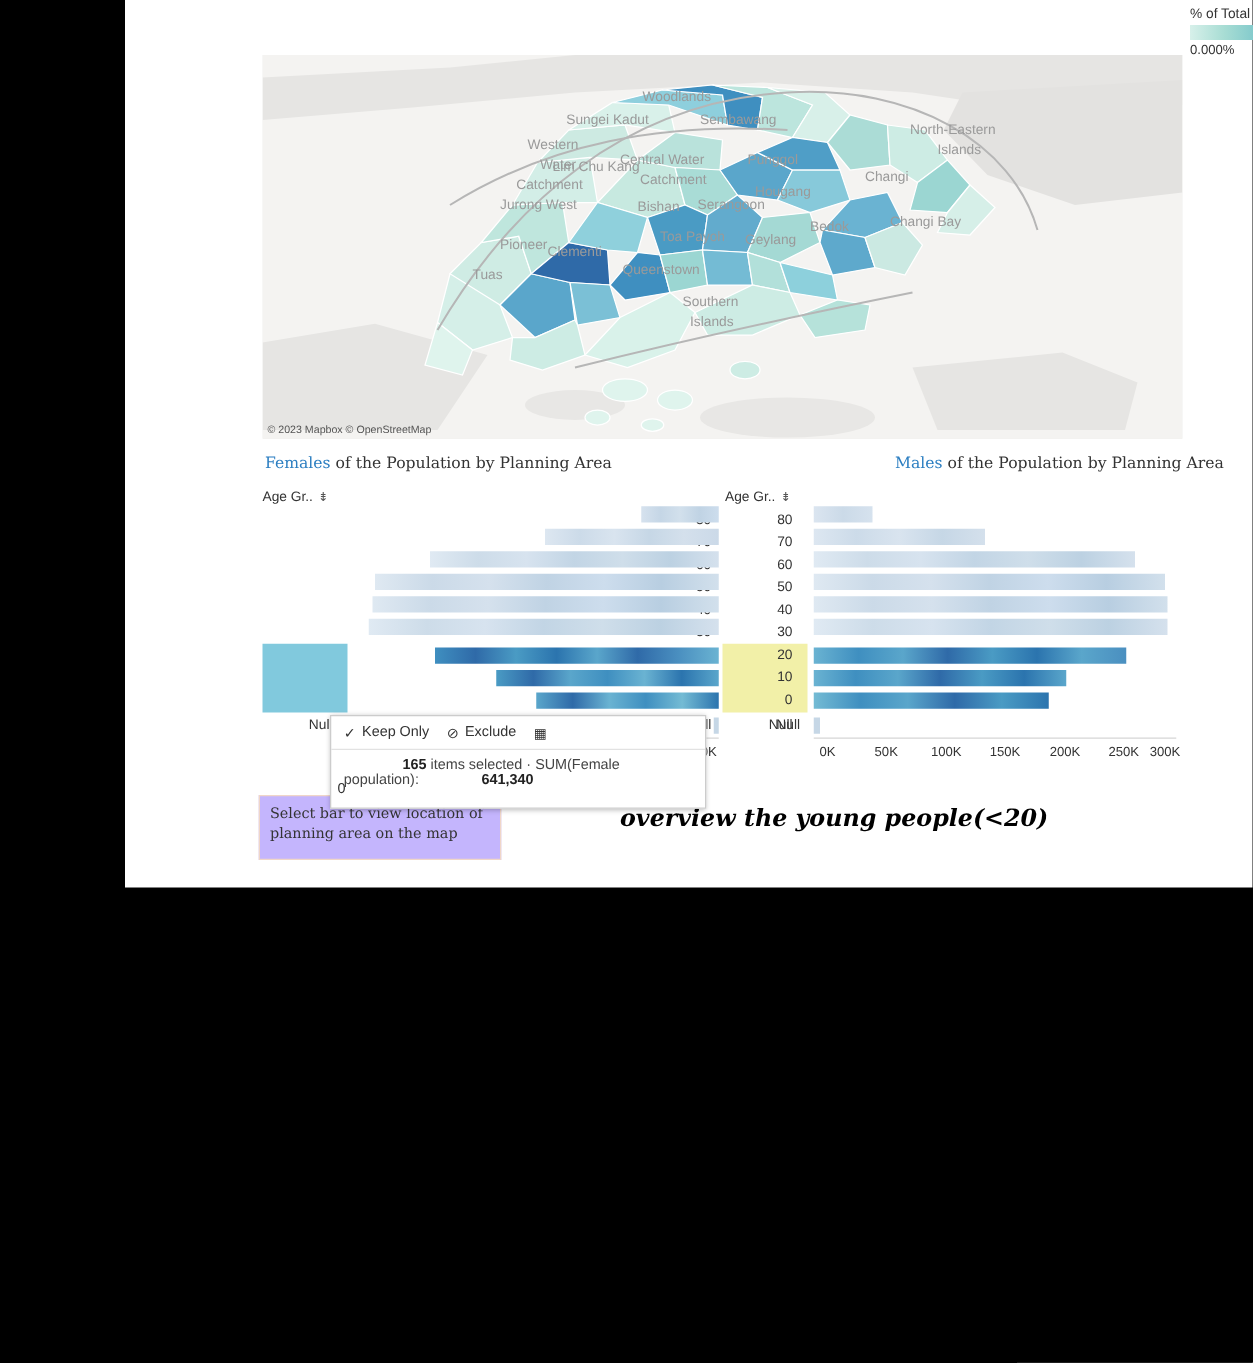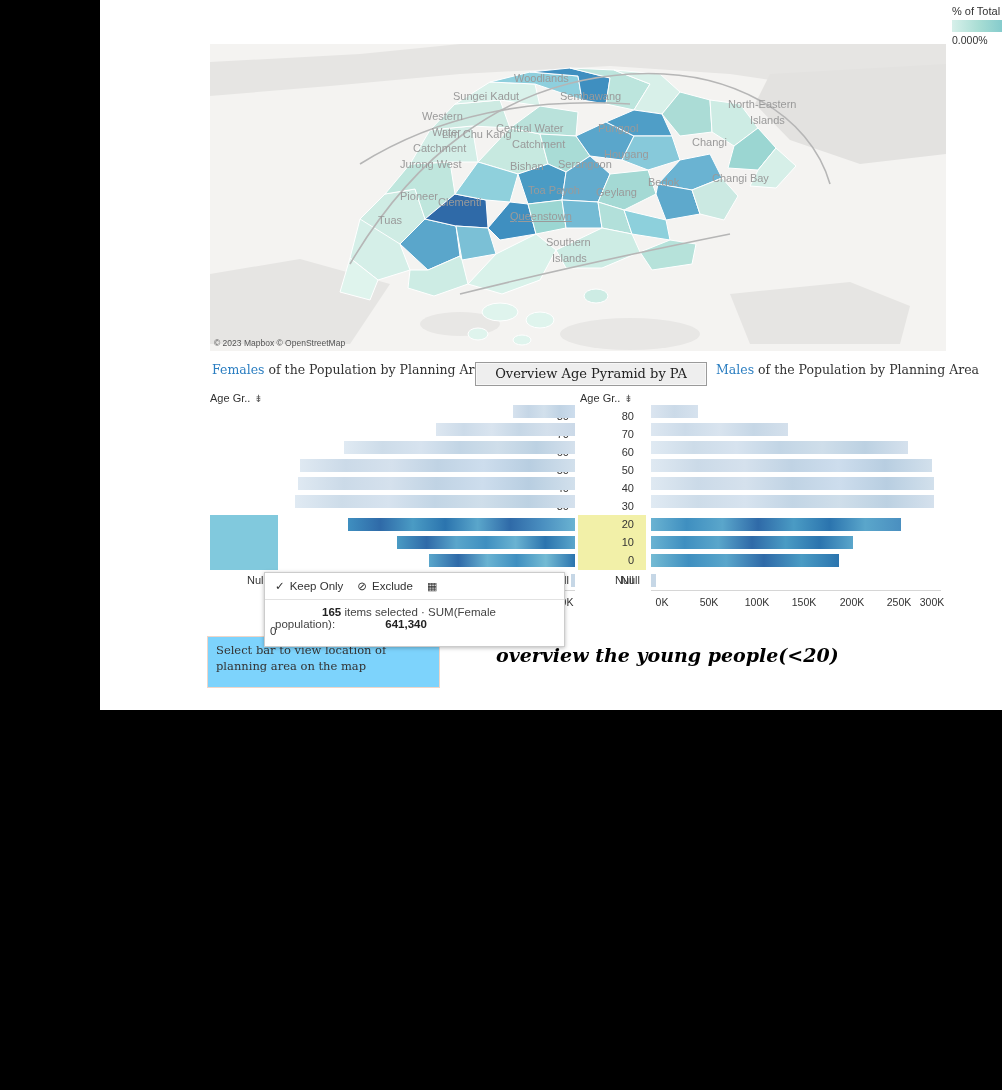--- a/index.html
+++ b/index.html
@@ -235,23 +235,23 @@
     font-size: 11.5px;
     color: #333;
     z-index: 61;
   }
 
   
   .note {
     position: absolute;
     left: 107px;
     top: 636px;
-    width: 233px;
+    width: 194px;
     height: 52px;
-    background: #7dd3fc;
+    background: #c4b5fd;
     border: 1px solid #f0d6c8;
     font-size: 11.5px;
     color: #333;
     padding: 6px 8px;
     box-sizing: border-box;
     line-height: 1.35;
     font-family: "DejaVu Serif", serif;
   }
   .annot {
     position: absolute;
@@ -369,31 +369,30 @@
       <div class="mlabel" style="left:348px;top:114px;">Serangoon</div>
       <div class="mlabel" style="left:394px;top:104px;">Hougang</div>
       <div class="mlabel" style="left:482px;top:92px;">Changi</div>
       <div class="mlabel" style="left:190px;top:146px;">Pioneer</div>
       <div class="mlabel" style="left:228px;top:152px;">Clementi</div>
       <div class="mlabel" style="left:318px;top:140px;">Toa Payoh</div>
       <div class="mlabel" style="left:386px;top:142px;">Geylang</div>
       <div class="mlabel" style="left:438px;top:132px;">Bedok</div>
       <div class="mlabel" style="left:502px;top:128px;">Changi Bay</div>
       <div class="mlabel" style="left:168px;top:170px;">Tuas</div>
-      <div class="mlabel" style="left:300px;top:166px;text-decoration:underline;">Queenstown</div>
+      <div class="mlabel" style="left:288px;top:166px;">Queenstown</div>
       <div class="mlabel" style="left:336px;top:192px;">Southern</div>
       <div class="mlabel" style="left:342px;top:208px;">Islands</div>
 
       <div class="map-credit">© 2023 Mapbox © OpenStreetMap</div>
     </div>
 
     <div class="sub-left">
       <span class="link">Females</span><span> of the Population by Planning Area</span>
     </div>
-    <div class="center-btn">Overview Age Pyramid by PA</div>
     <div class="sub-right">
       <span class="link">Males</span><span> of the Population by Planning Area</span>
     </div>
 
     <div class="axis-head" style="left:110px;top:392px;">
       <span>Age Gr..</span><span class="sorticon">⇟</span>
     </div>
     <div class="axis-head" style="left:480px;top:392px;">
       <span>Age Gr..</span><span class="sorticon">⇟</span>
     </div>

